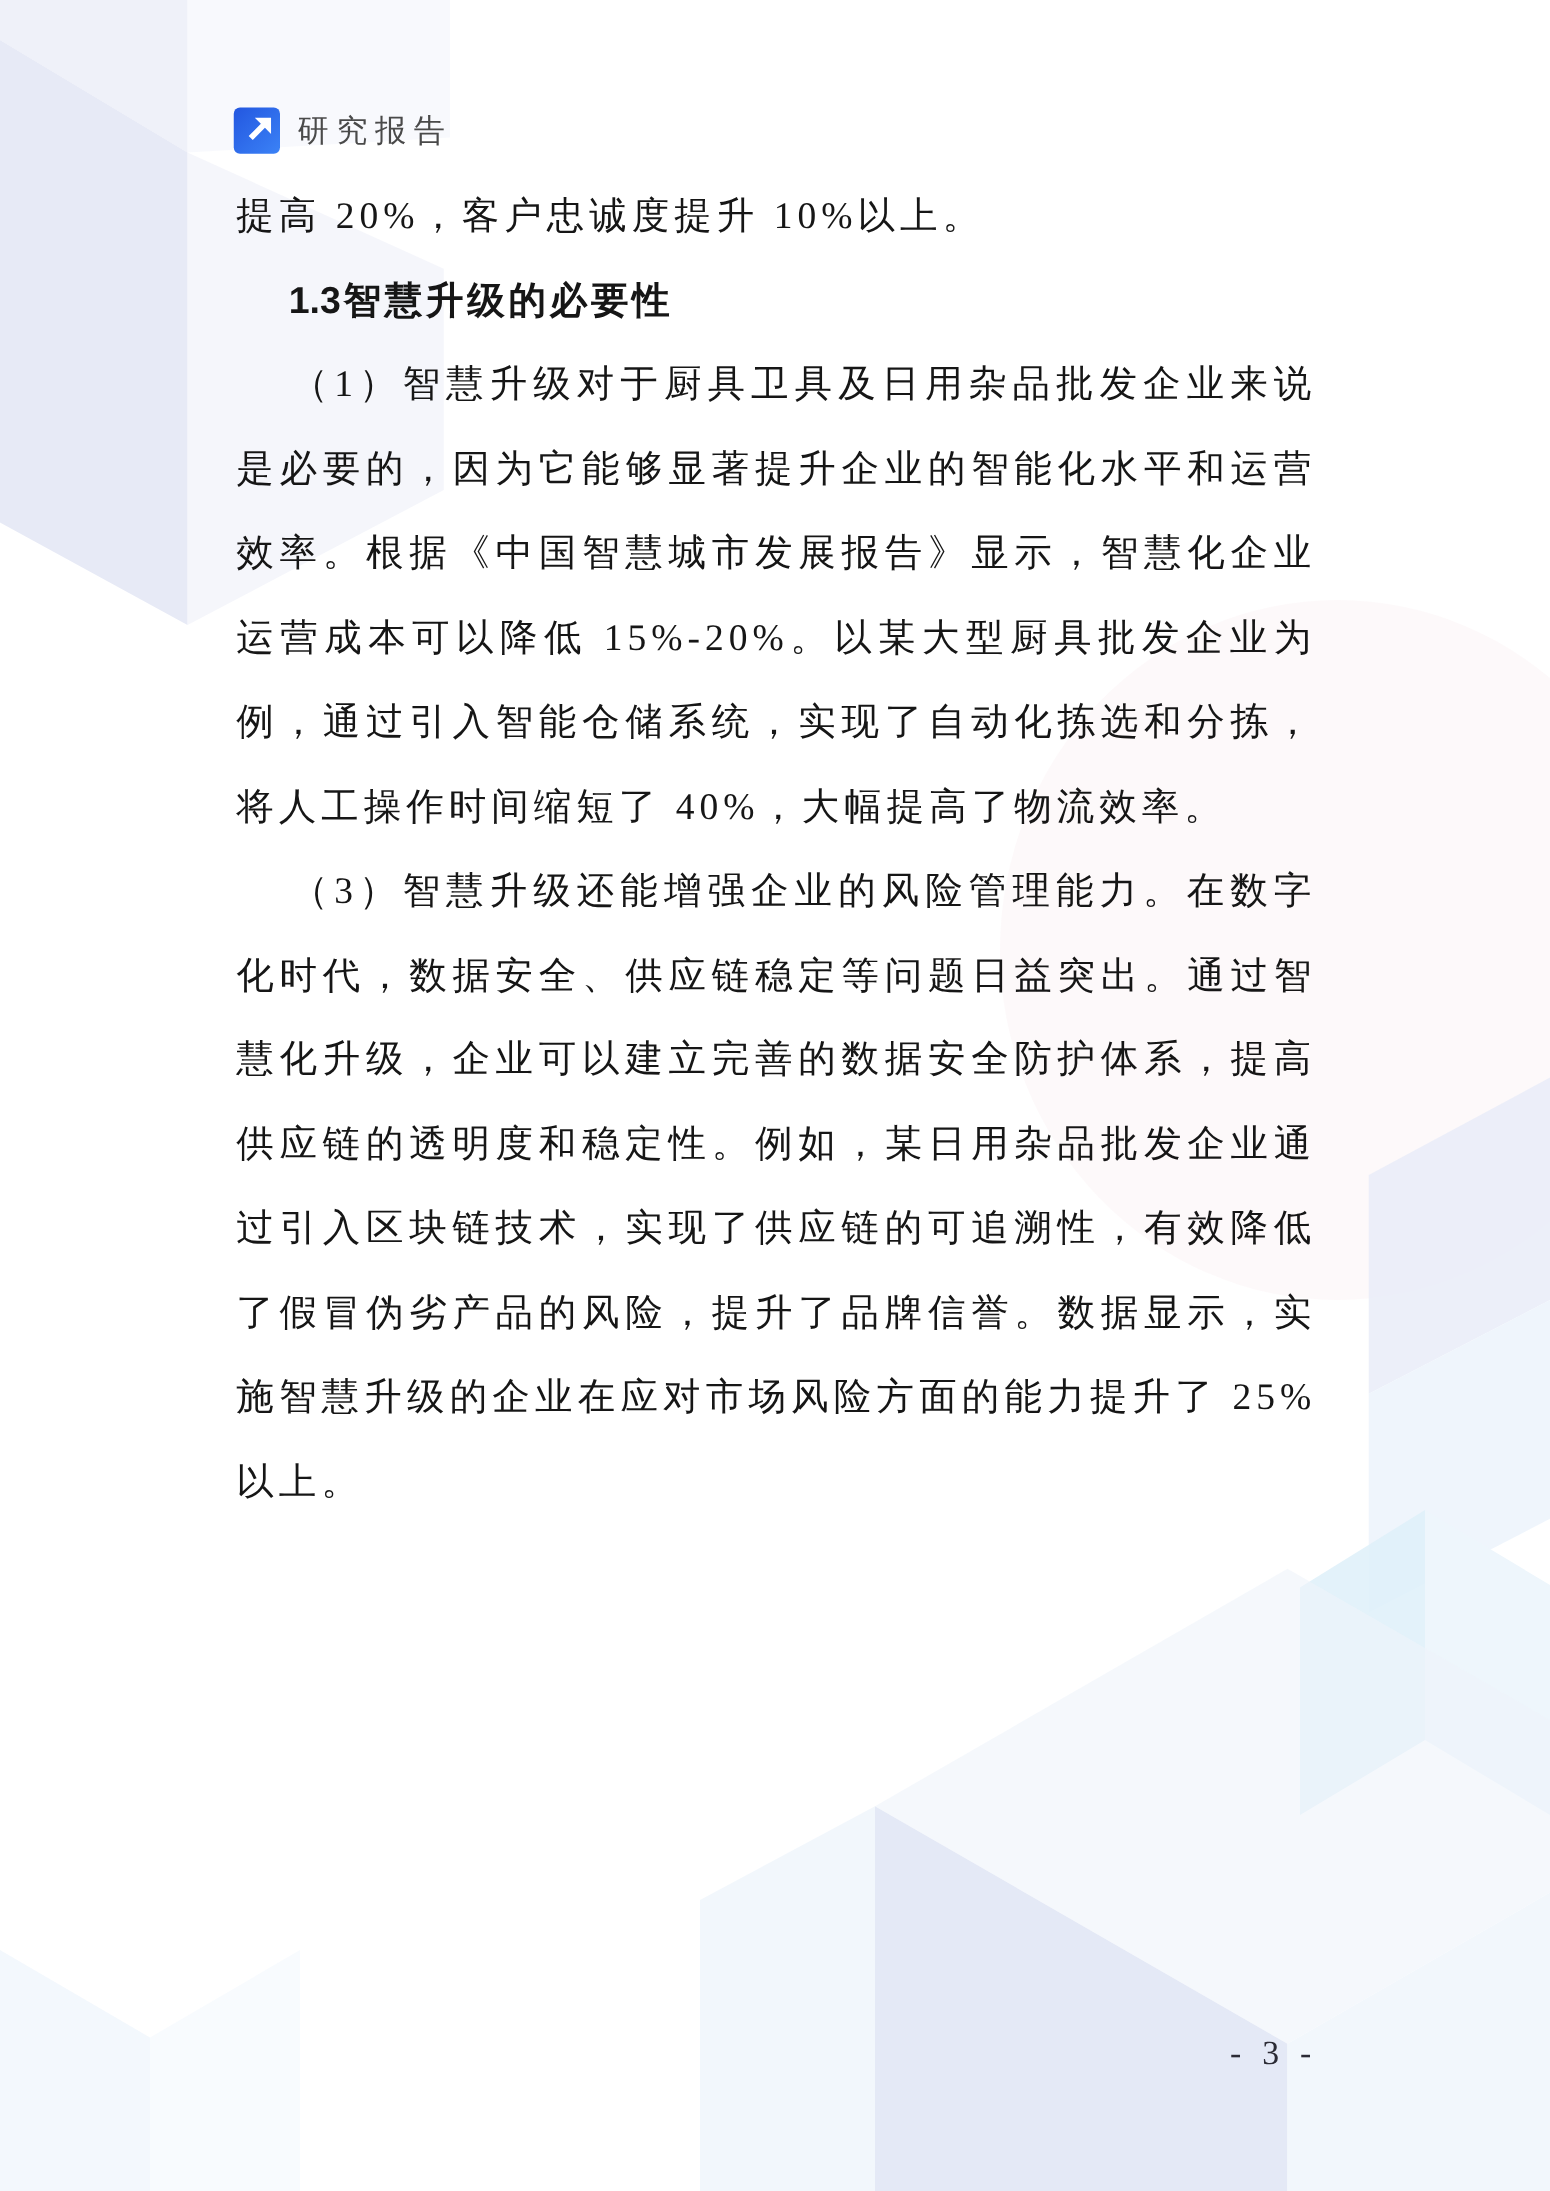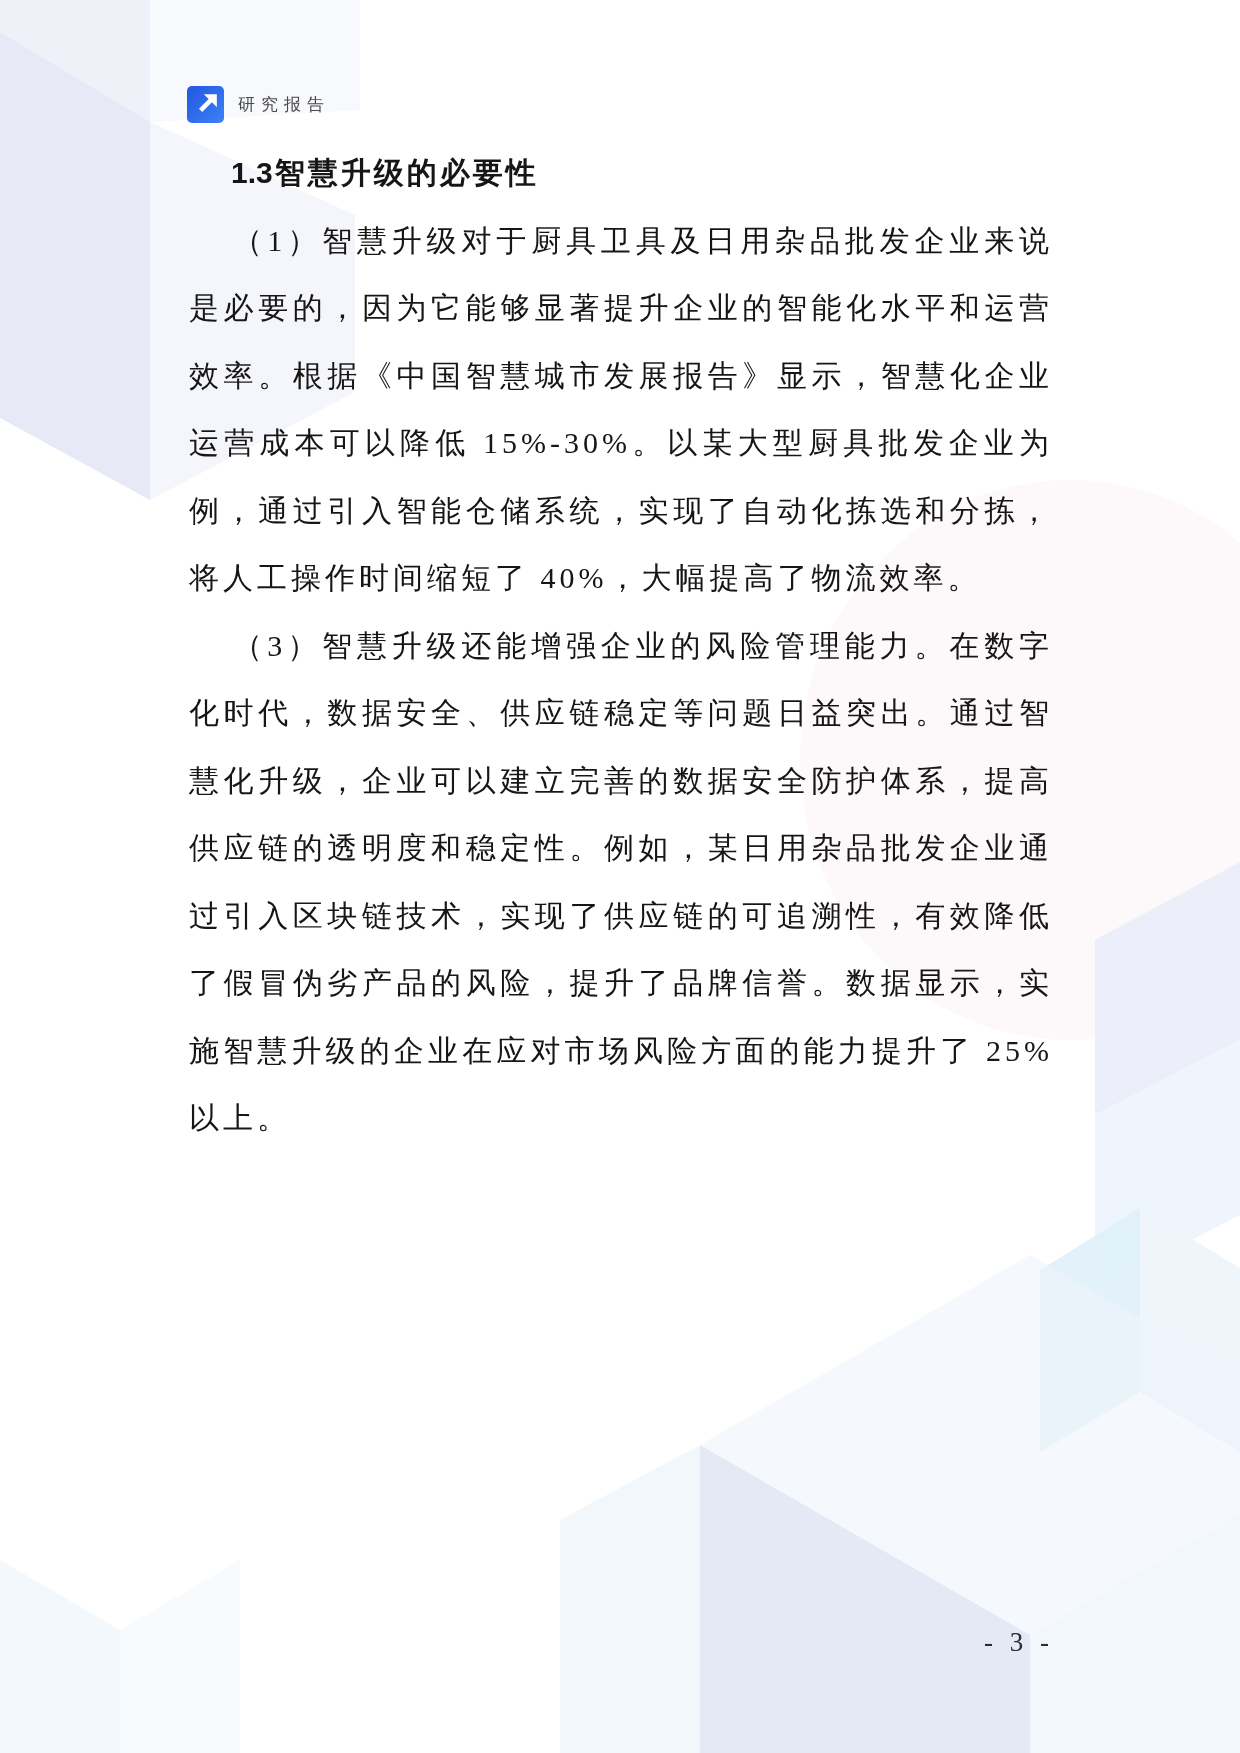--- a/index.html
+++ b/index.html
@@ -21,21 +21,21 @@
     display: flex; align-items: center; gap: 14px;
   }
   .logo-box {
     width: 37px; height: 37px;
     border-radius: 5px;
     background: linear-gradient(135deg, #2357e0 0%, #3b82f6 100%);
     display: flex; align-items: center; justify-content: center;
   }
   .logo-box svg { width: 26px; height: 26px; }
   .logo-text {
-    font-size: 17px; color: #4a4a4a;
+    font-size: 25px; color: #4a4a4a;
     letter-spacing: 6px;
   }
   .content {
     position: absolute; left: 189px; top: 139px;
     width: 864px;
     font-size: 30px;
     line-height: 67.5px;
     letter-spacing: 4px;
     text-align: justify;
   }
@@ -88,18 +88,19 @@
 <div class="header">
   <div class="logo-box">
     <svg viewBox="0 0 24 24">
       <path d="M10 2 L22 2 L22 14 L17.5 9.5 L8.5 18.5 L5.5 15.5 L14.5 6.5 Z" fill="#ffffff"></path>
     </svg>
   </div>
   <span class="logo-text">研究报告</span>
 </div>
 
 <div class="content">
+  <p>提高 20%，客户忠诚度提升 10%以上。</p>
   <h3 class="section-heading"><span class="num">1.3</span><span>智慧升级的必要性</span></h3>
-  <p class="para">（1）智慧升级对于厨具卫具及日用杂品批发企业来说是必要的，因为它能够显著提升企业的智能化水平和运营效率。根据《中国智慧城市发展报告》显示，智慧化企业运营成本可以降低 15%-30%。以某大型厨具批发企业为例，通过引入智能仓储系统，实现了自动化拣选和分拣，将人工操作时间缩短了 40%，大幅提高了物流效率。</p>
+  <p class="para">（1）智慧升级对于厨具卫具及日用杂品批发企业来说是必要的，因为它能够显著提升企业的智能化水平和运营效率。根据《中国智慧城市发展报告》显示，智慧化企业运营成本可以降低 15%-20%。以某大型厨具批发企业为例，通过引入智能仓储系统，实现了自动化拣选和分拣，将人工操作时间缩短了 40%，大幅提高了物流效率。</p>
   <p class="para">（3）智慧升级还能增强企业的风险管理能力。在数字化时代，数据安全、供应链稳定等问题日益突出。通过智慧化升级，企业可以建立完善的数据安全防护体系，提高供应链的透明度和稳定性。例如，某日用杂品批发企业通过引入区块链技术，实现了供应链的可追溯性，有效降低了假冒伪劣产品的风险，提升了品牌信誉。数据显示，实施智慧升级的企业在应对市场风险方面的能力提升了 25%以上。</p>
 </div>
 
 <div class="page-num">- 3 -</div>
 
 </body></html>

